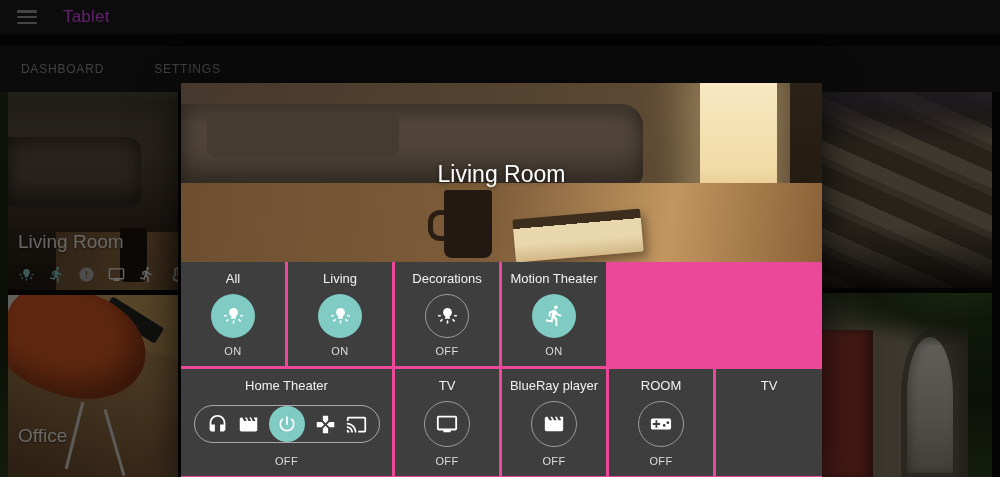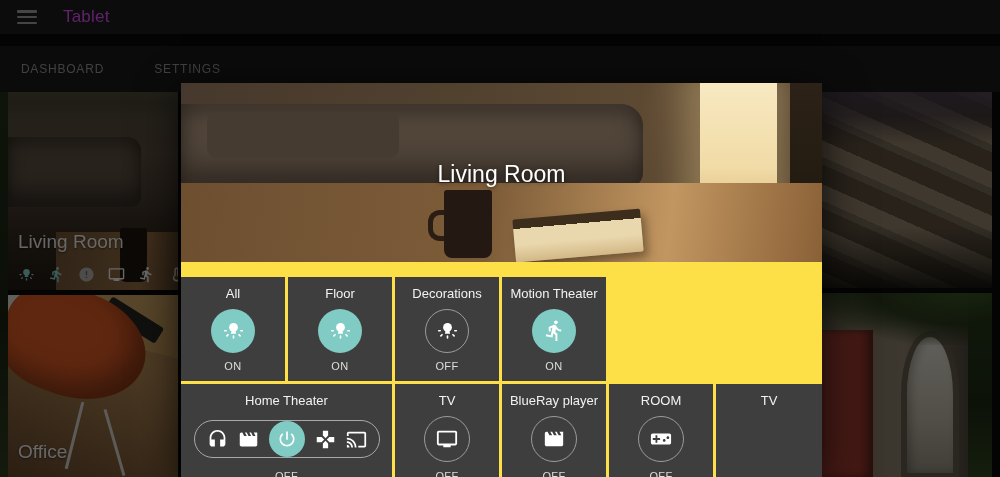--- a/index.html
+++ b/index.html
@@ -37,21 +37,21 @@
   .lr-icons .bicon { width:17px; height:17px; }
   .bicon svg { width:100%; height:100%; display:block; }
 
   .card-office { left:8px; top:295px; width:170px; height:182px;
     background: linear-gradient(205deg, #bb9058 0%, #a57c4a 38%, #7c5a36 72%, #5e4226 100%); }
   .office-wall { position:absolute; left:-6%; top:-8%; width:34%; height:34%; background:#d8d4cc; transform:rotate(18deg); }
   .office-desk { position:absolute; right:-12%; top:-14%; width:78%; height:42%; background:linear-gradient(120deg,#cfa768,#b98f50); transform:rotate(14deg); }
   .office-remote { position:absolute; right:8%; top:9%; width:36%; height:10%; background:#20201e; border-radius:3px; transform:rotate(32deg); }
   .office-chair { position:absolute; left:-4%; top:-2%; width:86%; height:58%; background:#d4541f; border-radius:46% 54% 58% 42%; transform:rotate(20deg); box-shadow:inset -16px -12px 26px rgba(0,0,0,.4); }
   .office-leg { position:absolute; width:3px; height:38%; background:#cfcac2; }
-  .card-office .roomlabel { top:146px; }
+  .card-office .roomlabel { top:130px; }
 
   .card-bed { left:822px; top:83px; width:170px; height:205px;
     background:
       linear-gradient(180deg, rgba(62,54,70,.9) 0%, rgba(44,38,50,.6) 16%, rgba(0,0,0,0) 30%),
       repeating-linear-gradient(24deg, #8c7c64 0 15px, #574a38 15px 33px, #6f6350 33px 40px);
   }
   .bed-shadow { position:absolute; left:0; bottom:0; width:100%; height:30%; background:linear-gradient(180deg, rgba(0,0,0,0), rgba(10,8,6,.85)); }
 
   .card-door { left:822px; top:293px; width:170px; height:184px;
     background: linear-gradient(90deg, #746654 0%, #867a68 48%, #554c40 78%, #3a3429 100%); }
@@ -76,21 +76,21 @@
   .mh-couch { position:absolute; left:0; top:12%; width:72%; height:46%; background:#51453a; border-radius:0 22px 14px 0; box-shadow:inset 0 -20px 26px rgba(0,0,0,.4), inset 0 12px 12px rgba(0,0,0,.2); }
   .mh-cushion { position:absolute; left:4%; top:16%; width:30%; height:26%; background:#463b30; border-radius:10px; }
   .mh-window { position:absolute; right:7%; top:0; width:12%; height:86%; background:linear-gradient(180deg,#f8e9c2 0%,#f1dba6 55%,#d3ab70 100%); box-shadow:0 0 34px 20px rgba(238,210,150,.38); }
   .mh-wallright { position:absolute; right:0; top:0; width:5%; height:100%; background:linear-gradient(180deg,#2c2217,#1d150d); }
   .mh-table { position:absolute; left:0; bottom:0; width:100%; height:44%; background:linear-gradient(97deg,#6d4f30 0%,#7d5c39 48%,#c29660 76%,#8a6037 100%); }
   .mh-mug { position:absolute; left:41%; bottom:2%; width:7.5%; height:38%; background:#231812; border-radius:3px 3px 8px 8px; }
   .mh-mughandle { position:absolute; left:38.6%; bottom:12%; width:4%; height:17%; border:5px solid #2a1d14; border-right:none; border-radius:12px 0 0 12px; }
   .mh-book { position:absolute; left:52%; bottom:3%; width:20%; height:24%; background:linear-gradient(180deg,#3d2d1d 0 22%, #e9d7ad 22% 60%, #d3b886 100%); transform:rotate(-5deg); border-radius:2px; box-shadow:4px 6px 10px rgba(0,0,0,.35); }
   .mh-title { position:absolute; left:0; top:78px; width:100%; text-align:center; color:#ffffff; font-size:23px; text-shadow:0 1px 4px rgba(0,0,0,.55); }
 
-  .modal-body { position:relative; width:100%; height:215px; background:#fde047; padding-top:15px; }
+  .modal-body { position:relative; width:100%; height:215px; background:#ec4899; padding-top:0; }
   .tile-row { display:flex; gap:3px; }
   .tile-row.r1 { height:104px; margin-bottom:3px; }
   .tile-row.r2 { height:107px; }
   .tile { background:#3e3e3e; position:relative; display:flex; flex-direction:column; align-items:center; cursor:pointer; }
   .tile.w1 { width:104px; } .tile.w2 { width:211px;align-items:center; } .tile.last { flex:1; }
   .tile-title { color:#f2f2f2; font-size:13px; margin-top:9px; white-space:nowrap; }
   .tile-mid { flex:1; display:flex; align-items:center; justify-content:center; width:100%; }
   .tile-status { color:#dedede; font-size:11px; margin-bottom:9px; letter-spacing:.4px; }
 
   .cbtn { width:44px; height:44px; border-radius:50%; display:flex; align-items:center; justify-content:center; color:#fff; }
@@ -238,21 +238,21 @@
                     <line x1="12" y1="17.8" x2="12" y2="19.8"></line>
                   </g>
                 </svg>
           </div>
             </div>
           <div class="tile-status">ON</div>
         </div>
 
 
         <div class="tile w1">
-          <div class="tile-title">Floor</div>
+          <div class="tile-title">Living</div>
           <div class="tile-mid">
               <div class="cbtn on">
             <svg class="gicon" viewBox="0 0 24 24">
                   <circle cx="12" cy="8.8" r="4.6"></circle>
                   <path d="M9.9 12.6 9.3 15.4h5.4l-.6-2.8z"></path>
                   <g stroke="currentColor" stroke-width="1.7" stroke-linecap="round">
                     <line x1="4.4" y1="12.2" x2="2.8" y2="12.2"></line>
                     <line x1="19.6" y1="12.2" x2="21.2" y2="12.2"></line>
                     <line x1="6.3" y1="16.4" x2="5.1" y2="17.6"></line>
                     <line x1="17.7" y1="16.4" x2="18.9" y2="17.6"></line>

